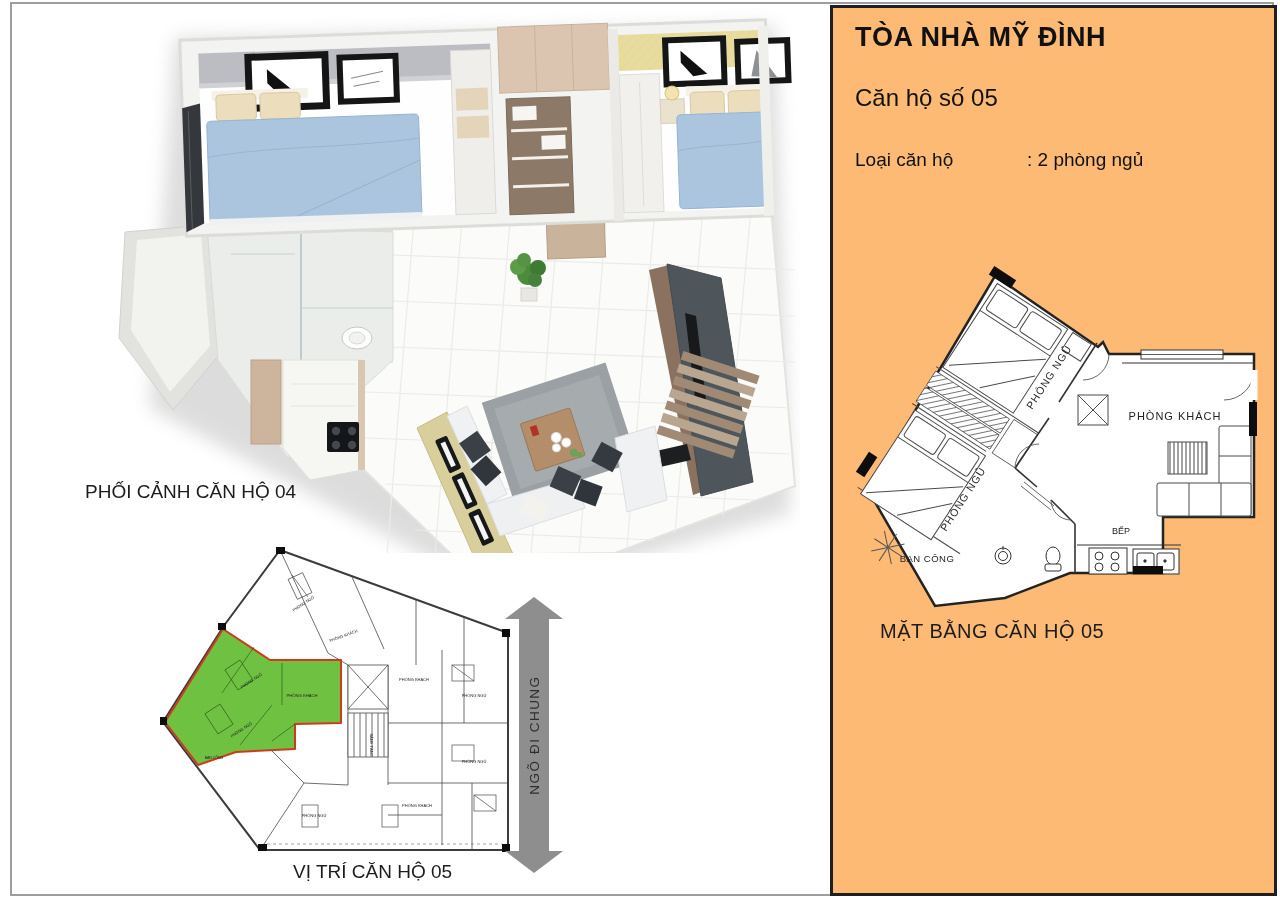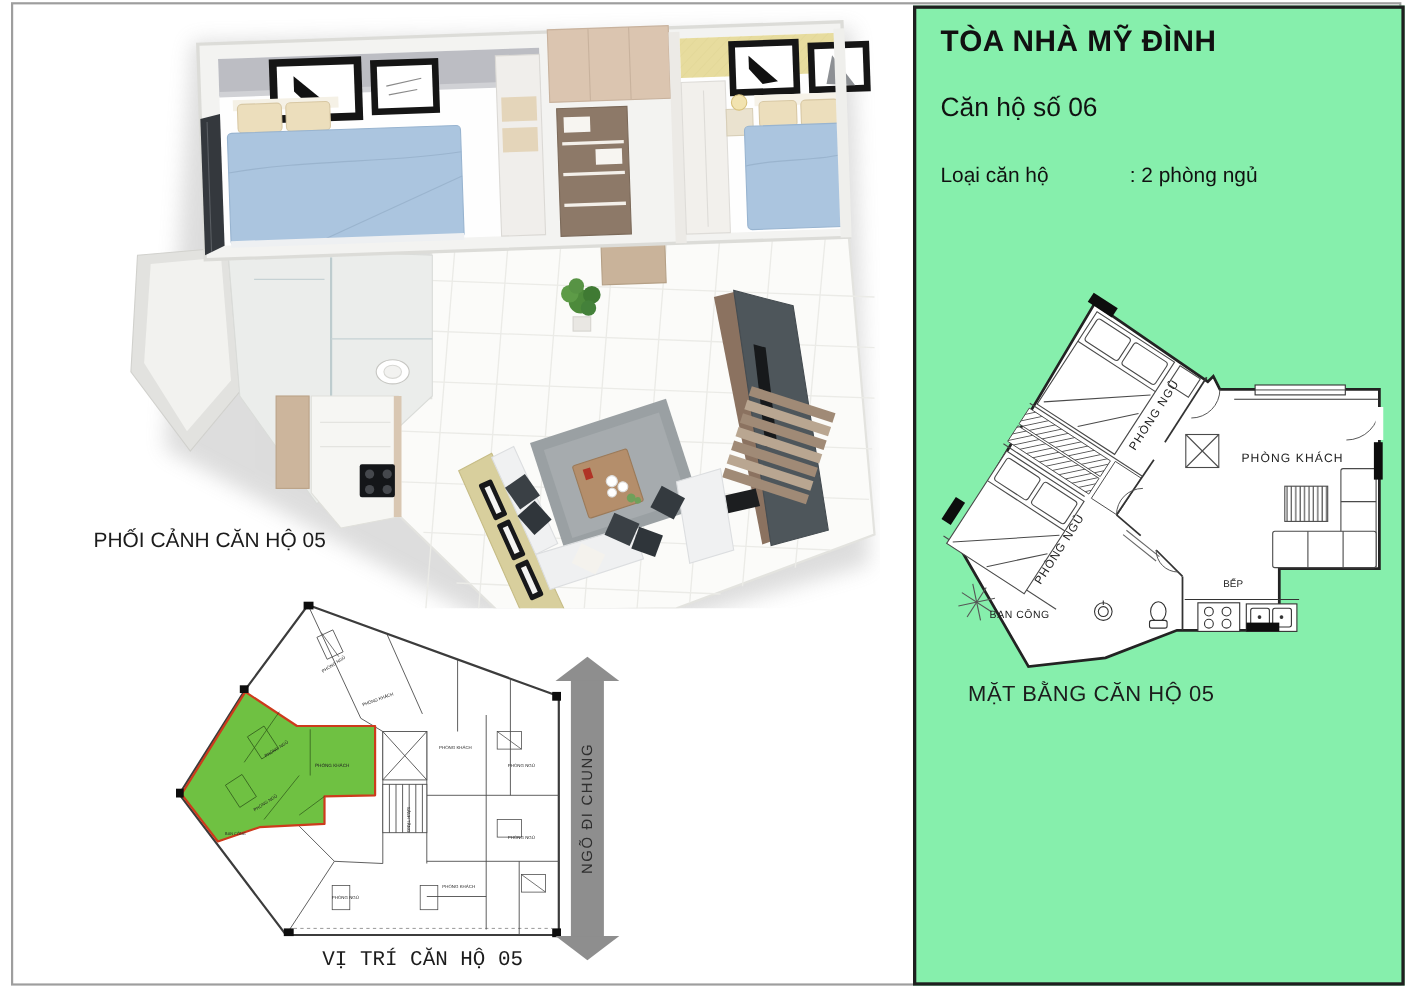--- a/index.html
+++ b/index.html
@@ -2,24 +2,24 @@
 <html><head>
 <meta charset="utf-8">
 <style>
   html,body{margin:0;padding:0;background:#fff;}
   body{width:1280px;height:913px;position:relative;overflow:hidden;
        font-family:"Liberation Sans",sans-serif;color:#111;}
   .frame{position:absolute;left:10px;top:2px;width:1264px;height:894px;
          border:2px solid #9e9e9e;box-sizing:border-box;}
   .caption{position:absolute;color:#1c1c1c;font-size:19px;white-space:nowrap;}
   #cap-render{left:85px;top:481px;}
-  #cap-site{left:293px;top:861px;font-family:Liberation Mono, monospace;}
+  #cap-site{left:293px;top:861px;}
   
   .panel{position:absolute;left:830px;top:5px;width:447px;height:891px;
-         background:#86efac;border:3px solid #1f1f1f;box-sizing:border-box;}
+         background:#fdba74;border:3px solid #1f1f1f;box-sizing:border-box;}
   .panel .title{margin:14px 0 0 22px;font-size:27px;font-weight:bold;letter-spacing:.5px;}
   .panel .subtitle{margin:31px 0 0 22px;font-size:24px;}
   .panel .typerow{margin:37px 4px 0 22px;font-size:19px;}
   .panel .tlabel{display:inline-block;width:172px;}
   #cap-plan{left:880px;top:620px;width:330px;font-size:20px;letter-spacing:.5px;}
   
   #render3d{position:absolute;left:55px;top:8px;}
   #siteplan{position:absolute;left:152px;top:545px;}
   #plan2d{position:absolute;left:845px;top:262px;}
   svg text{font-family:"Liberation Sans",sans-serif;fill:#222;}
@@ -222,21 +222,21 @@
       <rect x="632" y="86" width="80" height="10" fill="#f6f2e8"></rect>
       <rect x="636" y="92" width="34" height="24" rx="4" fill="#ecdebc" stroke="#d8c8a4"></rect>
       <rect x="674" y="92" width="34" height="24" rx="4" fill="#ecdebc" stroke="#d8c8a4"></rect>
       <rect x="622" y="114" width="90" height="94" rx="4" fill="#abc5df" stroke="#98b4d0"></rect>
       <path d="M622,150 C650,144 690,148 712,142" fill="none" stroke="#9ab4ce"></path>
       <rect x="706" y="28" width="10" height="190" fill="#efefec"></rect>
     </g>
   </g>
 </svg>
 
-<div class="caption" id="cap-render">PHỐI CẢNH CĂN HỘ 05</div>
+<div class="caption" id="cap-render">PHỐI CẢNH CĂN HỘ 04</div>
 
 <svg id="siteplan" width="365" height="335" viewBox="0 0 365 335">
   <polygon points="128,5 356,88 356,305 108,305 11,177 71,82" fill="#ffffff" stroke="#3c3c3c" stroke-width="2"></polygon>
   <g stroke="#4a4a4a" stroke-width="0.8" fill="none">
     <path d="M115,299 H350" stroke-dasharray="3,3" stroke="#8a8a8a"></path>
     <line x1="128" y1="5" x2="176" y2="108"></line>
       <line x1="176" y1="108" x2="196" y2="120"></line>
     <line x1="200" y1="32" x2="232" y2="104"></line>
       <line x1="264" y1="55" x2="264" y2="120"></line>
     <line x1="312" y1="72" x2="312" y2="178"></line>
@@ -313,21 +313,21 @@
   <div class="bar">
     <span>NGÕ ĐI CHUNG</span>
   </div>
   <div class="tri-down"></div>
 </div>
 
 <div class="caption" id="cap-site">VỊ TRÍ CĂN HỘ 05</div>
 
 <div class="panel">
   <div class="title">TÒA NHÀ MỸ ĐÌNH</div>
-  <div class="subtitle">Căn hộ số 06</div>
+  <div class="subtitle">Căn hộ số 05</div>
   <div class="typerow">
     <span class="tlabel">Loại căn hộ</span><span class="tvalue">: 2 phòng ngủ</span>
   </div>
 </div>
 
 <svg id="plan2d" width="430" height="380" viewBox="0 0 430 380">
   <defs>
     <pattern id="hatch" width="5" height="5" patternUnits="userSpaceOnUse" patternTransform="rotate(45)">
       <rect width="5" height="5" fill="#fff"></rect>
       <line x1="0" y1="0" x2="0" y2="5" stroke="#3a3a3a" stroke-width="1.4"></line>

